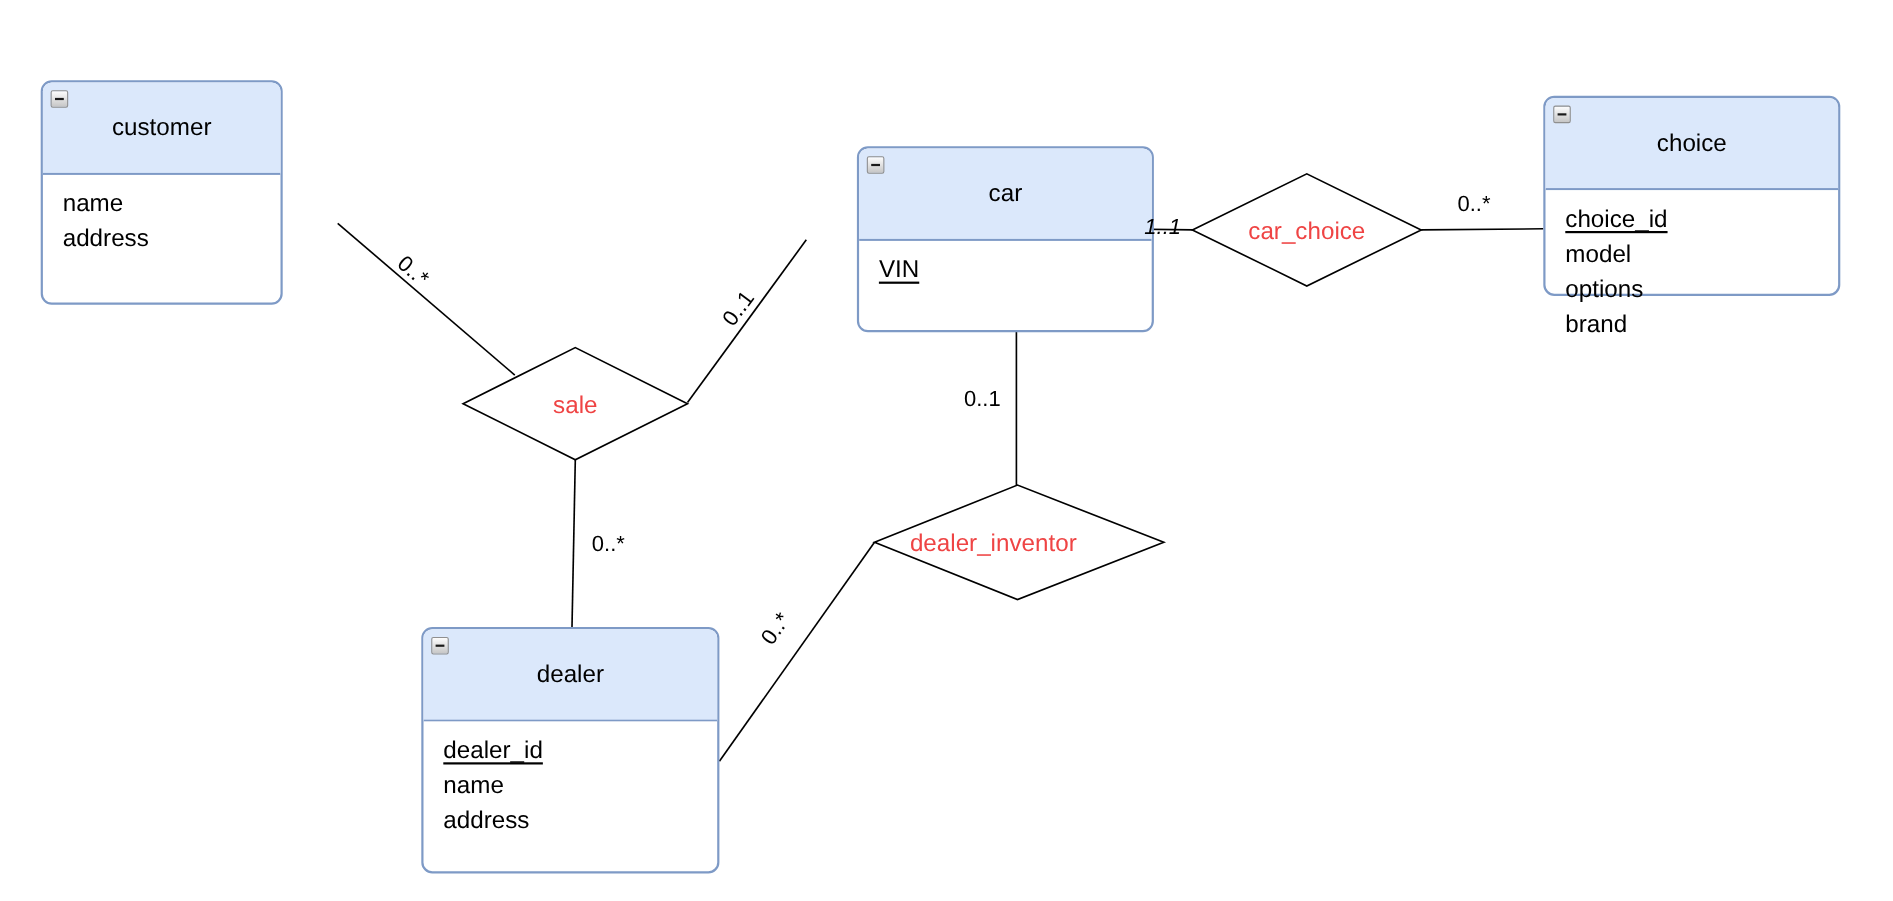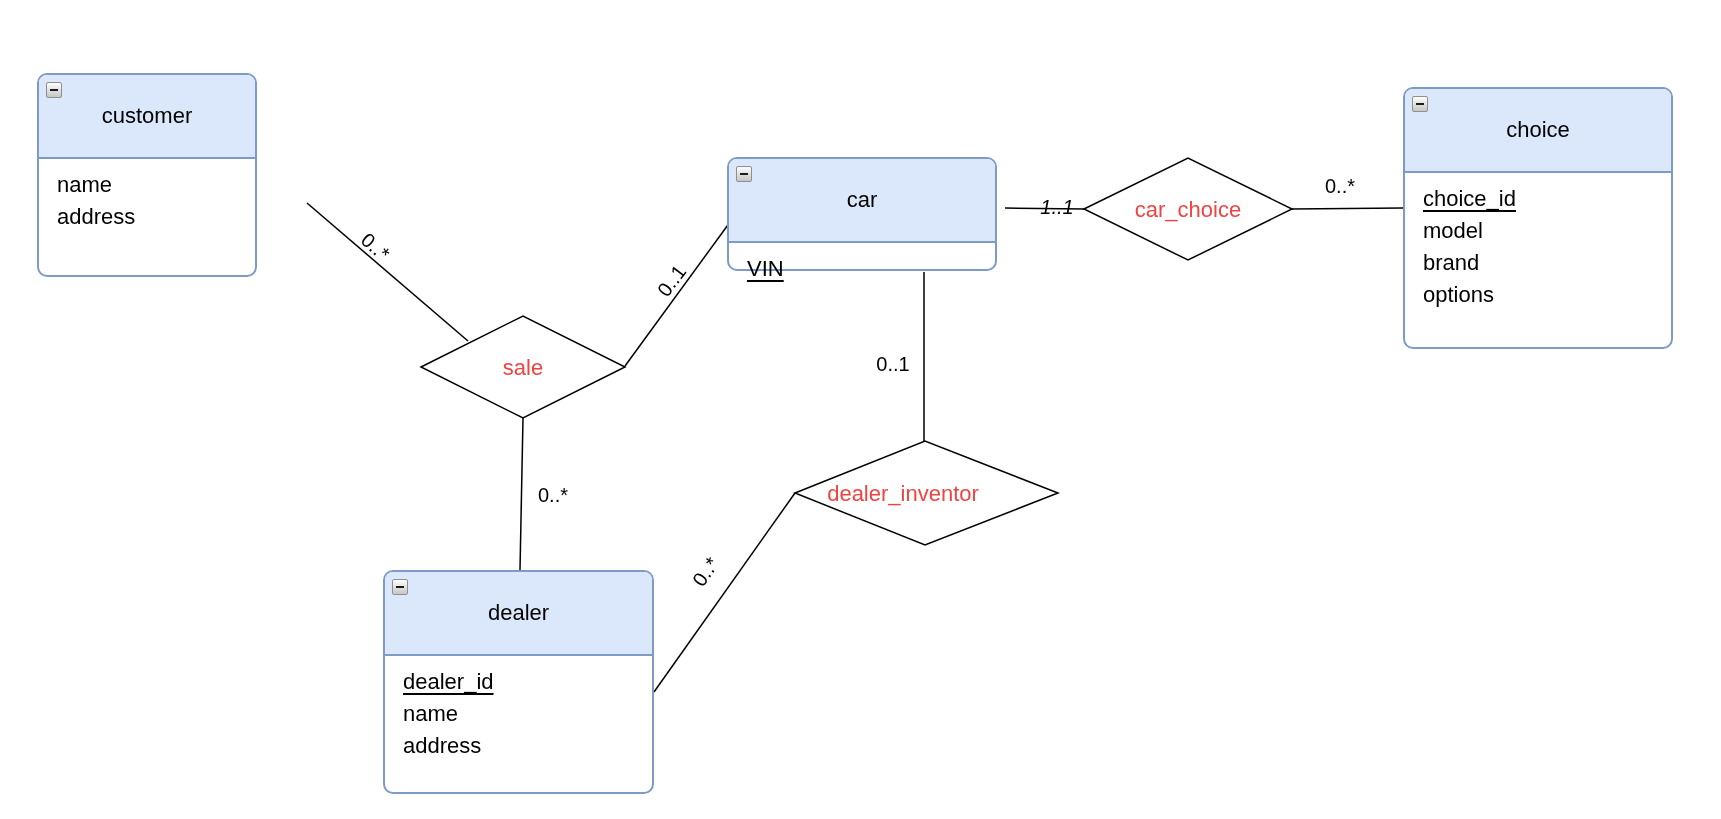--- a/index.html
+++ b/index.html
@@ -117,44 +117,44 @@
         <span class="minus-glyph"></span>
       </span>
       <span class="entity-title">customer</span>
     </div>
     <div class="entity-body">
       <div class="attr">name</div>
       <div class="attr">address</div>
     </div>
   </div>
 
-  <div class="entity" style="left:727px; top:133px; width:270px; height:114px;margin-top:24px;">
+  <div class="entity" style="left:779px; top:133px; width:270px; height:169px;">
     <div class="entity-header">
       <span class="collapse-btn">
         <span class="minus-glyph"></span>
       </span>
       <span class="entity-title">car</span>
     </div>
     <div class="entity-body">
       <div class="attr pk">VIN</div>
     </div>
   </div>
 
-  <div class="entity" style="left:1403px; top:87px; width:270px; height:262px;">
+  <div class="entity" style="left:1403px; top:87px; width:270px; height:182px;">
     <div class="entity-header">
       <span class="collapse-btn">
         <span class="minus-glyph"></span>
       </span>
       <span class="entity-title">choice</span>
     </div>
     <div class="entity-body">
       <div class="attr pk">choice_id</div>
       <div class="attr">model</div>
+      <div class="attr">options</div>
       <div class="attr">brand</div>
-      <div class="attr">options</div>
     </div>
   </div>
 
   <div class="entity" style="left:383px; top:570px; width:271px; height:224px;">
     <div class="entity-header">
       <span class="collapse-btn">
         <span class="minus-glyph"></span>
       </span>
       <span class="entity-title">dealer</span>
     </div>

